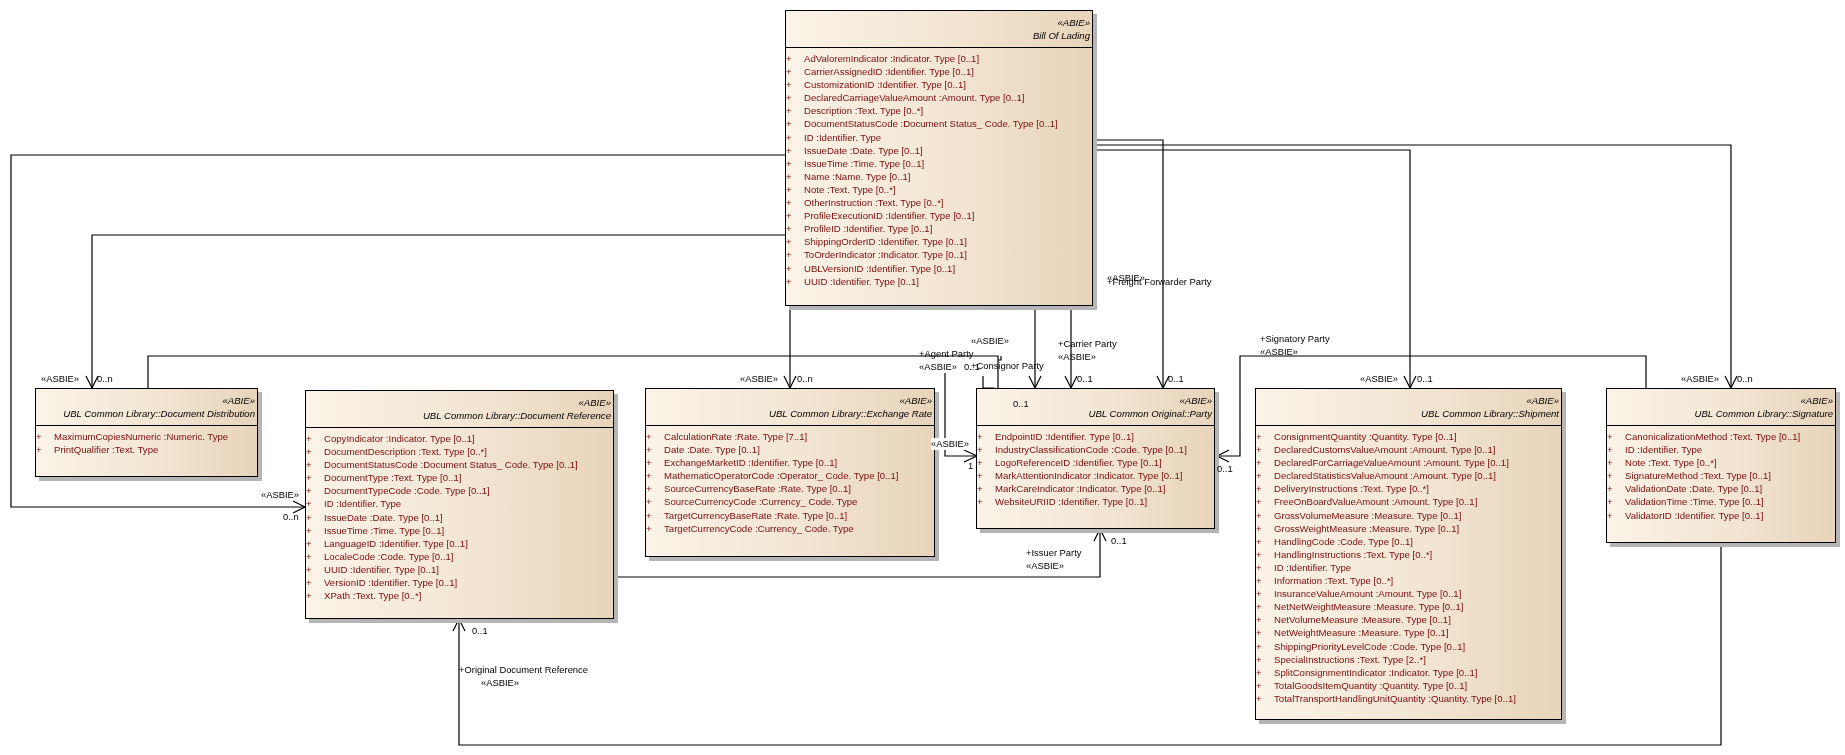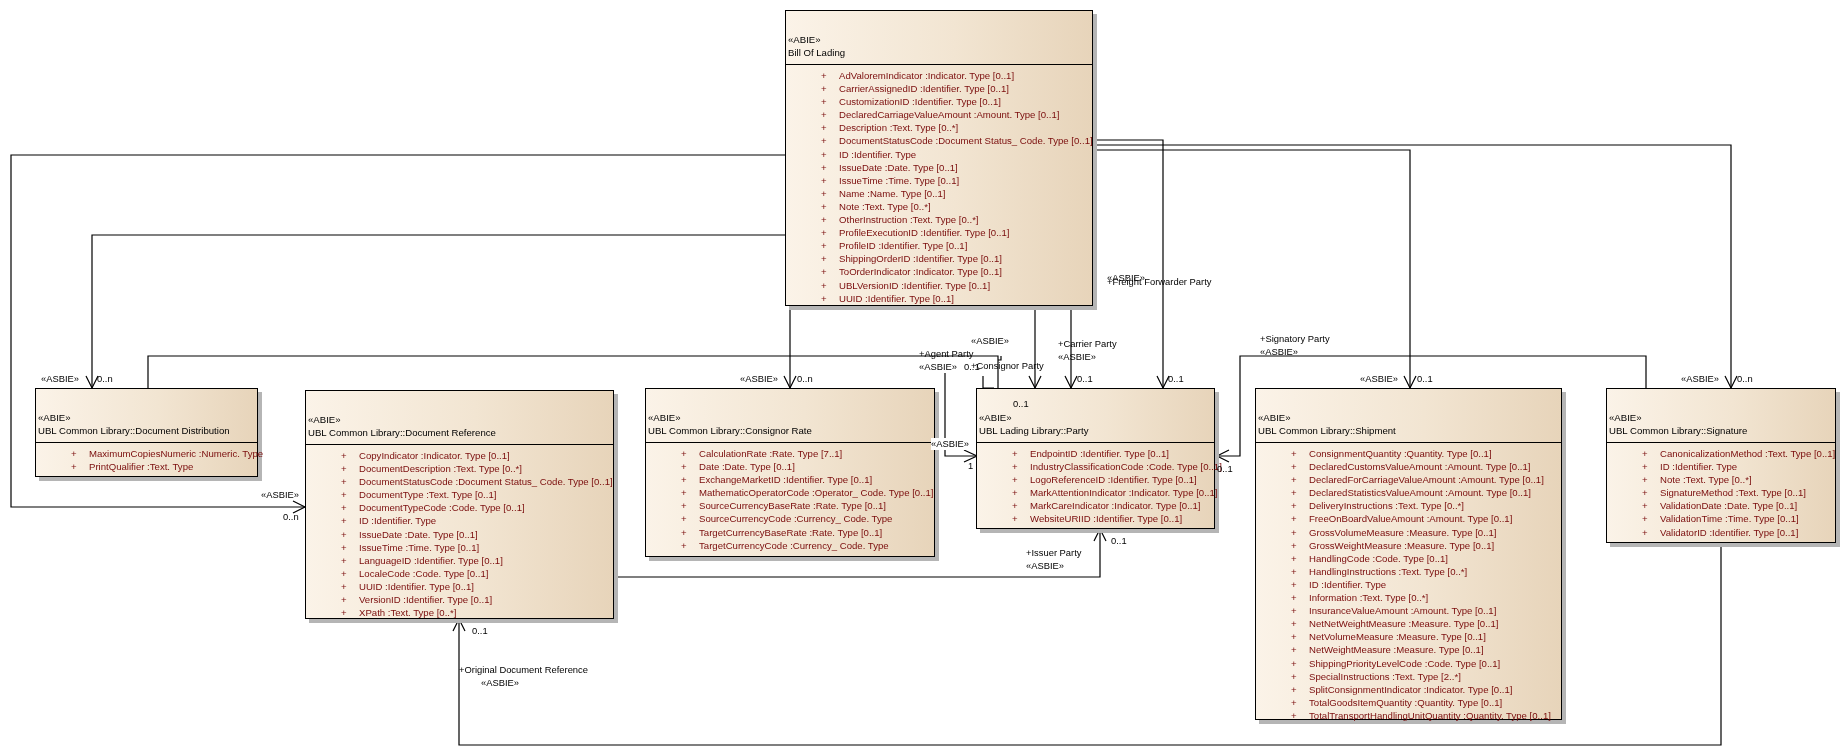--- a/index.html
+++ b/index.html
@@ -6,23 +6,23 @@
     body { width: 1845px; height: 755px; position: relative; overflow: hidden;
            font-family: "Liberation Sans", sans-serif; font-size: 9.6px; color: #000; }
     #canvas { position: absolute; left: 0; top: 0; width: 1845px; height: 755px; }
     #links { position: absolute; left: 0; top: 0; }
     .cls {
       position: absolute; box-sizing: border-box;
       border: 1px solid #000;
       background: linear-gradient(to right, #fbf3e8 0%, #f2e5d2 55%, #e7d4ba 100%);
       box-shadow: 4px 4px 0 #b5b5b5;
     }
-    .cls .hdr { text-align: left; border-bottom: 1px solid #000; padding: 22px 2px 5px; line-height: 13px; }
+    .cls .hdr { text-align: right; border-bottom: 1px solid #000; padding: 5px 2px 5px; line-height: 13px; font-style: italic; }
     .cls .hdr .stereo, .cls .hdr .name { display: block; white-space: nowrap; }
-    .cls .attrs { padding: 4px 0 0 0; margin-left: 35px; }
+    .cls .attrs { padding: 4px 0 0 0; }
     .cls .attr { color: #7a0c0c; white-space: nowrap; line-height: 13.1px; height: 13.1px; }
     .cls .attr .vis { display: inline-block; width: 18px; }
     .lbl { position: absolute; white-space: nowrap; line-height: 12px; font-size: 9.4px; color: #000; }
   </style>
 </head>
 <body>
 
 <div id="canvas">
 
   <svg id="links" width="1845" height="755">
@@ -126,38 +126,38 @@
         <div class="attr"><span class="vis">+</span><span>LocaleCode  :Code. Type [0..1]</span></div>
         <div class="attr"><span class="vis">+</span><span>UUID  :Identifier. Type [0..1]</span></div>
         <div class="attr"><span class="vis">+</span><span>VersionID  :Identifier. Type [0..1]</span></div>
         <div class="attr"><span class="vis">+</span><span>XPath  :Text. Type [0..*]</span></div>
       </div>
   </div>
 
   <div class="cls" style="left:645px;top:388px;width:290px;height:169px;">
     <div class="hdr">
       <span class="stereo">«ABIE»</span>
-      <span class="name">UBL Common Library::Consignor Rate</span>
+      <span class="name">UBL Common Library::Exchange Rate</span>
     </div>
     <div class="attrs">
         <div class="attr"><span class="vis">+</span><span>CalculationRate  :Rate. Type [7..1]</span></div>
         <div class="attr"><span class="vis">+</span><span>Date  :Date. Type [0..1]</span></div>
         <div class="attr"><span class="vis">+</span><span>ExchangeMarketID  :Identifier. Type [0..1]</span></div>
         <div class="attr"><span class="vis">+</span><span>MathematicOperatorCode  :Operator_ Code. Type [0..1]</span></div>
         <div class="attr"><span class="vis">+</span><span>SourceCurrencyBaseRate  :Rate. Type [0..1]</span></div>
         <div class="attr"><span class="vis">+</span><span>SourceCurrencyCode  :Currency_ Code. Type</span></div>
         <div class="attr"><span class="vis">+</span><span>TargetCurrencyBaseRate  :Rate. Type [0..1]</span></div>
         <div class="attr"><span class="vis">+</span><span>TargetCurrencyCode  :Currency_ Code. Type</span></div>
       </div>
   </div>
 
   <div class="cls" style="left:976px;top:388px;width:239px;height:141px;">
     <div class="hdr">
       <span class="stereo">«ABIE»</span>
-      <span class="name">UBL Lading Library::Party</span>
+      <span class="name">UBL Common Original::Party</span>
     </div>
     <div class="attrs">
         <div class="attr"><span class="vis">+</span><span>EndpointID  :Identifier. Type [0..1]</span></div>
         <div class="attr"><span class="vis">+</span><span>IndustryClassificationCode  :Code. Type [0..1]</span></div>
         <div class="attr"><span class="vis">+</span><span>LogoReferenceID  :Identifier. Type [0..1]</span></div>
         <div class="attr"><span class="vis">+</span><span>MarkAttentionIndicator  :Indicator. Type [0..1]</span></div>
         <div class="attr"><span class="vis">+</span><span>MarkCareIndicator  :Indicator. Type [0..1]</span></div>
         <div class="attr"><span class="vis">+</span><span>WebsiteURIID  :Identifier. Type [0..1]</span></div>
       </div>
   </div>

